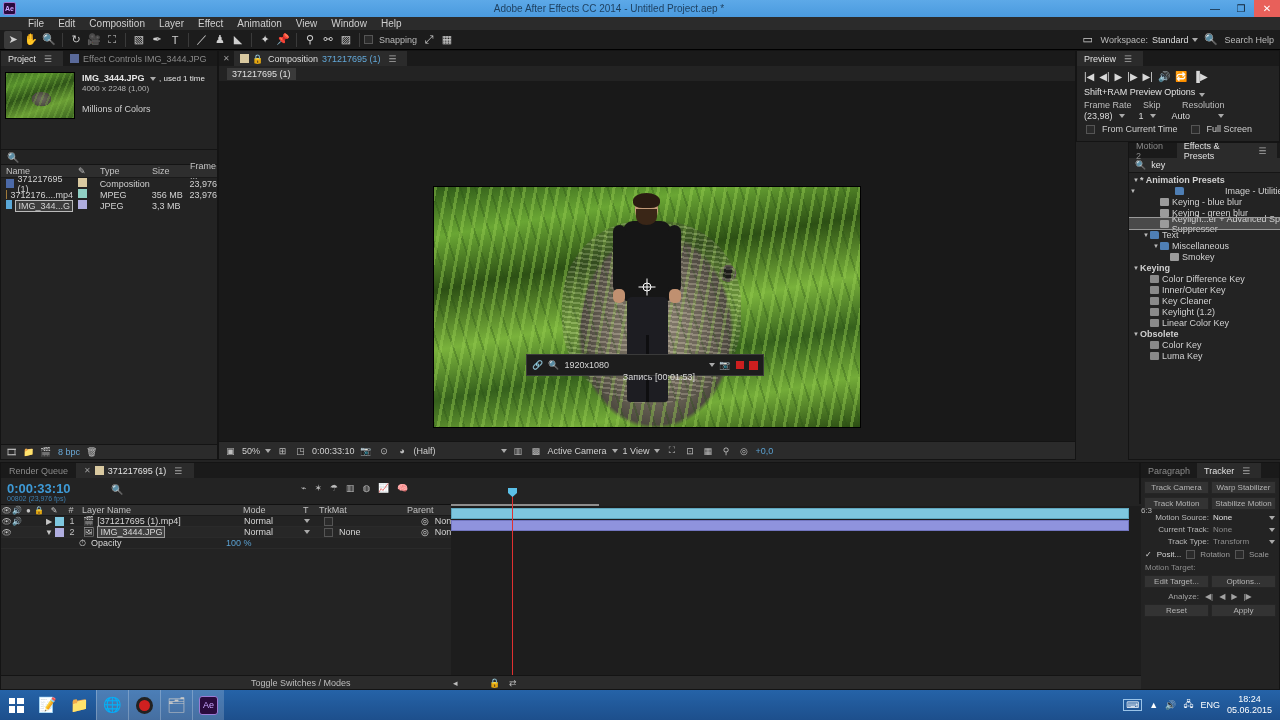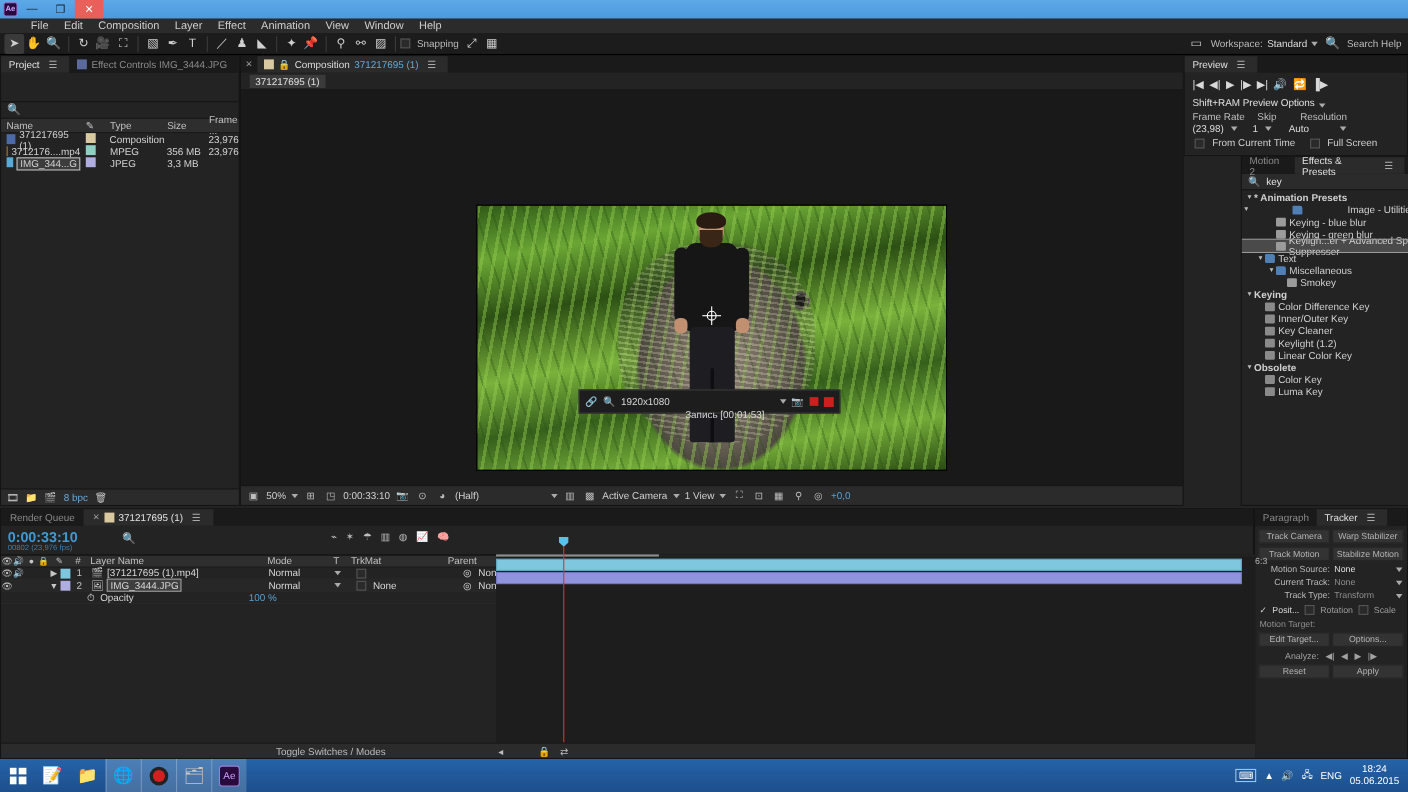--- a/index.html
+++ b/index.html
@@ -239,20 +239,21 @@
   .winlogo { width:15px; height:15px; display:grid; grid-template-columns:1fr 1fr; grid-template-rows:1fr 1fr; gap:1.5px; }
   .winlogo i { background:#fff; }
 </style>
 </head>
 <body>
 
 <div class="app">
 
   <div class="titlebar">
     <div class="ae-logo">Ae</div>
+    <div class="title-text">Adobe After Effects CC 2014 - Untitled Project.aep *</div>
     <div class="win-btns">
       <div class="win-btn">—</div>
       <div class="win-btn">❐</div>
       <div class="win-btn close">✕</div>
     </div>
   </div>
 
   <div class="menubar">
     <div class="menu-item">File</div>
     <div class="menu-item">Edit</div>
@@ -309,20 +310,31 @@
       <div class="ptab active">
         <span>Project</span>
         <span class="hamb">☰</span>
       </div>
       <div class="ptab">
         <span class="swatch" style="background:#5a6a9a"></span>
         <span>Effect Controls  IMG_3444.JPG</span>
       </div>
     </div>
 
+    <div class="proj-preview">
+      <div class="thumb"></div>
+      <div class="pinfo">
+        <div class="nm">
+          <span>IMG_3444.JPG</span>
+          <span class="caret" style="display:inline-block;vertical-align:middle;margin:0 3px;"></span><span style="font-weight:normal;font-size:8px;">, used 1 time</span>
+        </div>
+        <div class="sub">4000 x 2248 (1,00)</div>
+        <div class="mc">Millions of Colors</div>
+      </div>
+    </div>
 
     <div class="proj-search">
       <span style="font-size:10px;color:#bbb;">🔍</span>
     </div>
 
     <div class="cols">
       <div class="col c-name">Name</div>
       <div class="col c-sw">✎</div>
       <div class="col c-type">Type</div>
       <div class="col c-size">Size</div>

